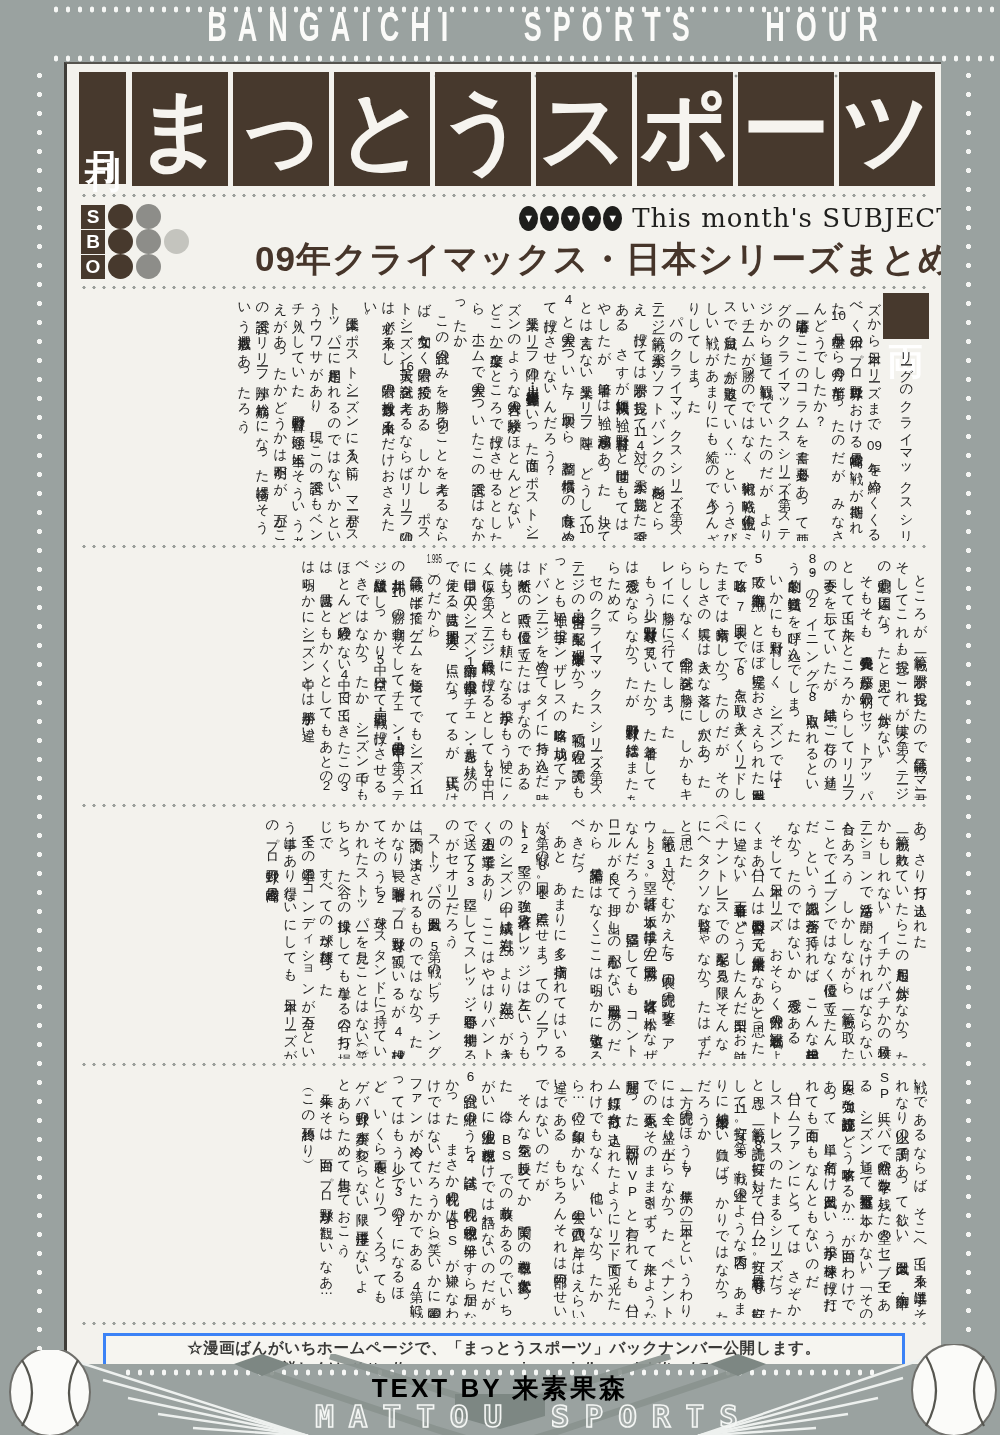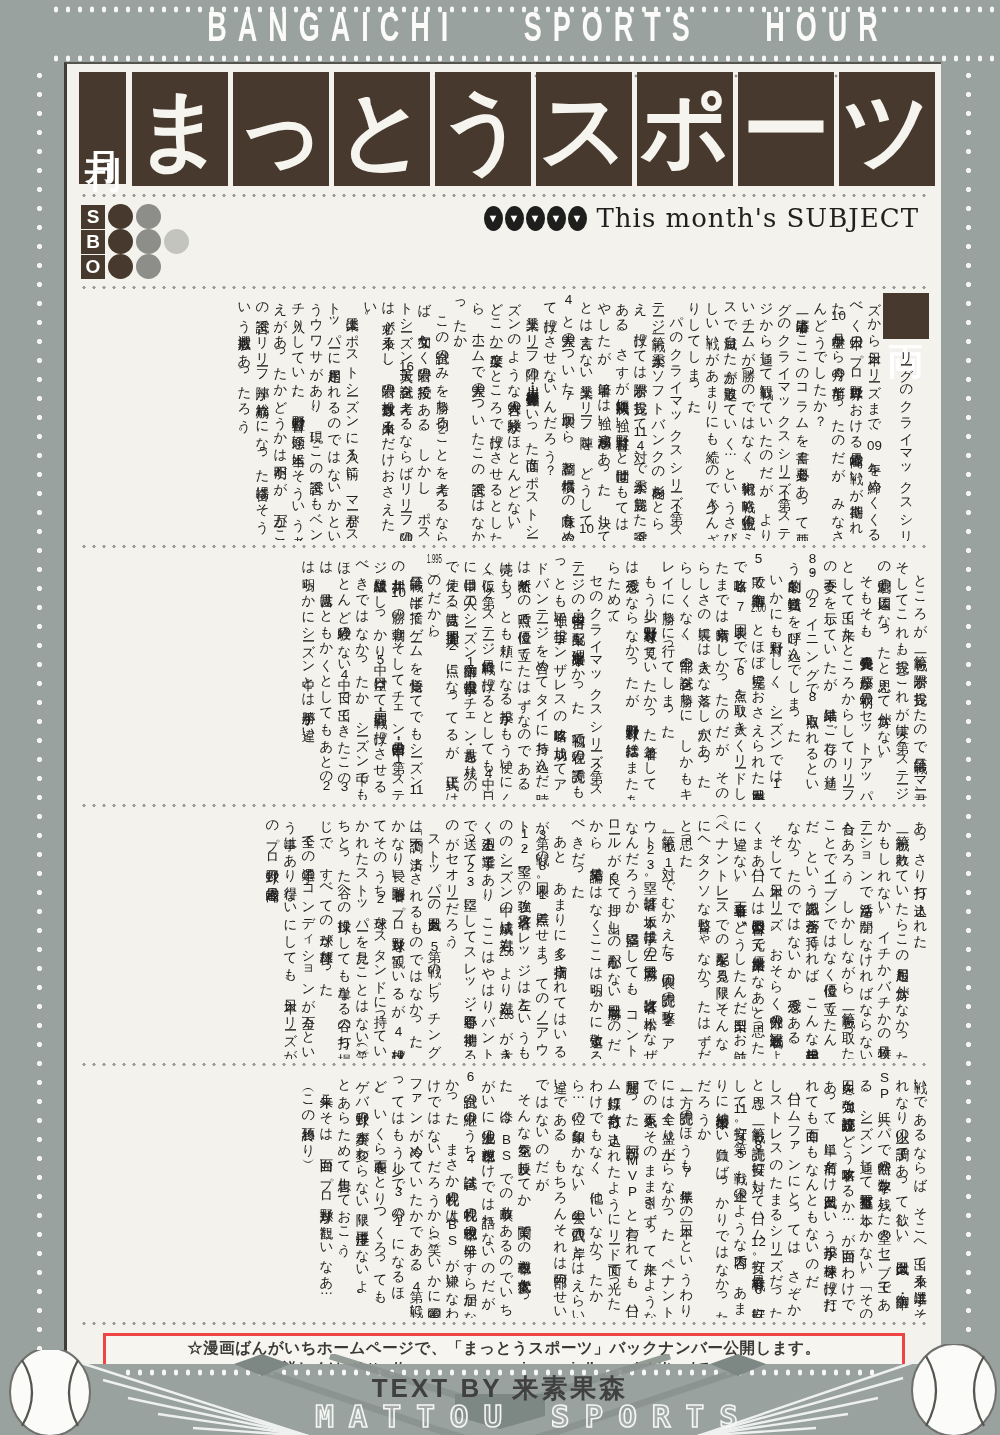--- a/index.html
+++ b/index.html
@@ -73,29 +73,29 @@
          overflow:hidden;font-size:13.5px;line-height:18px;letter-spacing:0.8px;color:var(--ink);
          padding:0 2px;}
   .vband p{margin:0;text-indent:1em;}
   .vband p.no-indent{text-indent:0;}
   .tcy{text-combine-upright:all;letter-spacing:0;}
   .dropcap{display:inline-block;width:46px;height:46px;background:var(--brown);color:#fff;
            font-size:37px;line-height:46px;text-align:center;font-weight:bold;
            font-family:"DejaVu Serif","Liberation Serif",serif;margin:0 0 3px 0;}
 
   
-  .notice{flex:0 0 50px;margin:4px 26px 6px 26px;border:3px solid #ef4444;background:#f6f5f0;
+  .notice{flex:0 0 50px;margin:4px 26px 6px 26px;border:3px solid #3b82f6;background:#f6f5f0;
           text-align:center;font-weight:bold;color:#3a3a38;padding-top:2px;}
   .notice-l1{font-size:15.5px;letter-spacing:0.5px;}
   .notice-l2{font-size:14.5px;letter-spacing:0.5px;}
 
   
   .footer{position:absolute;left:0;top:1364px;width:1000px;height:71px;background:var(--page_bg);}
   .footer .dotrow-w{margin:0 120px;}
-  .credit{position:absolute;left:0;top:7px;width:100%;text-align:center;color:#404040;
+  .credit{position:absolute;left:0;top:7px;width:100%;text-align:center;color:#000000;
           font-weight:bold;font-size:26px;letter-spacing:3px;z-index:3;}
   .logo{position:absolute;left:0;top:34px;width:100%;text-align:center;z-index:3;
         font-family:"DejaVu Sans Mono","Liberation Mono",monospace;font-weight:bold;font-size:31px;
         letter-spacing:15px;color:rgba(255,255,255,0.10);margin-left:34px;-webkit-text-stroke:1.6px #f4f6f4;}
   .wm-svg{position:absolute;left:0;top:-10px;width:1000px;height:85px;z-index:1;}
   .ball-svg{position:absolute;z-index:2;}
   .ball-svg.bl{left:8px;top:-14px;}
   .ball-svg.br{right:2px;top:-20px;}
 </style>
 </head>
@@ -146,20 +146,21 @@
             <span class="sbo-letter">O</span>
             <span class="ball dark"></span>
             <span class="ball mid"></span>
           </div>
         </div>
       <div class="subject-right">
         <div class="subject-top">
           <span><span class="arrow">▼</span><span class="arrow">▼</span><span class="arrow">▼</span><span class="arrow">▼</span><span class="arrow">▼</span></span>
           <span class="subject-label">This month's SUBJECT</span>
         </div>
+        <div class="headline">09年クライマックス・日本シリーズまとめ</div>
       </div>
     </div>
     <div class="dotrow-g"></div>
   </div>
 
   <div class="vband">
       <p class="no-indent"><span class="dropcap">両</span>リーグのクライマックスシリーズから日本シリーズまで、<span class="tcy">09</span>年を締めくくるべく日本のプロ野球界における最高峰の戦いが期待された<span class="tcy">10</span>月中盤から今月の前半だったのだが、みなさんどうでしたか？</p>
       <p>一応筆者はここのコラムを書く必要もあって両リーグのクライマックスシリーズ第<span class="tcy">1</span>ステージから通して観戦していたのだが、より強いチームが勝つのではなく、戦術や戦略、作戦上のミスで自滅した方が敗退していく…というさびしい戦いがあまりにも続くので少々うんざりしてしまった。</p>
       <p>パのクライマックスシリーズ第<span class="tcy">1</span>ステージ第一戦。楽天がソフトバンクの杉内をとらえ、投げては岩隈が完投して<span class="tcy">11</span>対<span class="tcy">4</span>で楽天が完勝した試合である。さすが短期決戦に強い野村監督、と世間はもてはやしたが、筆者には強い違和感があった。決して盤石とは言えない楽天リリーフ陣を、どうして<span class="tcy">10</span>対<span class="tcy">4</span>と大差のついた<span class="tcy">7</span>回表から、調整と場慣れの意味も含めて投げさせないんだろう？</p>
       <p>楽天リリーフ陣の川岸・小山・福盛・有銘といった面々はポストシーズンのような大舞台の経験がほとんどない。どこか一度楽なところで投げさせるとしたら、ホームで大差のついたこの試合ではなかったか。</p>

